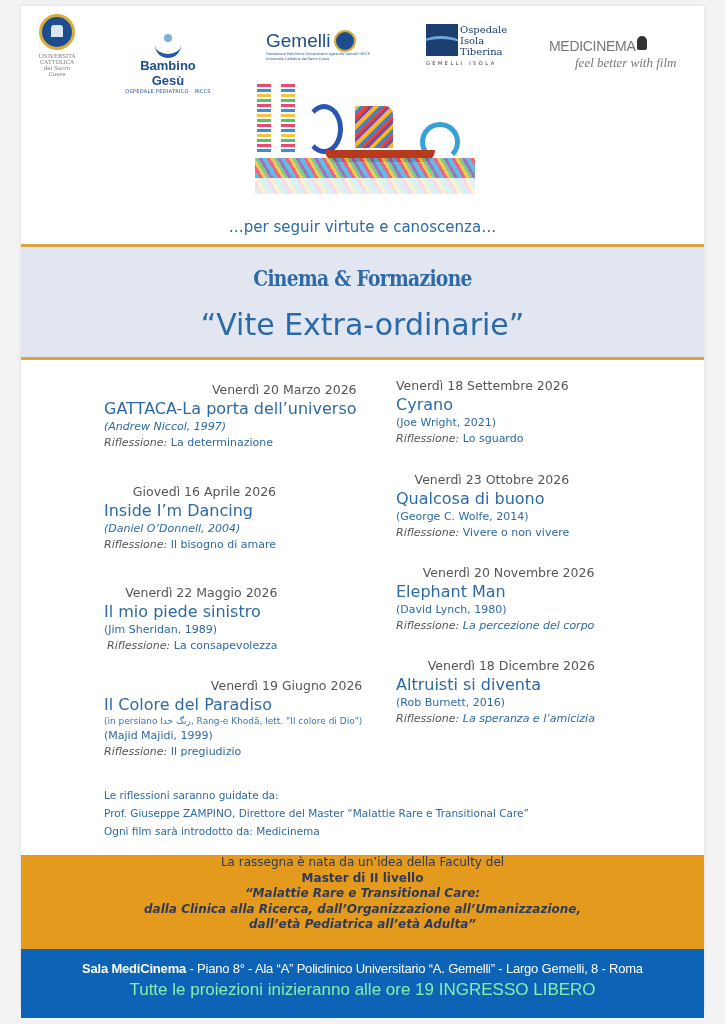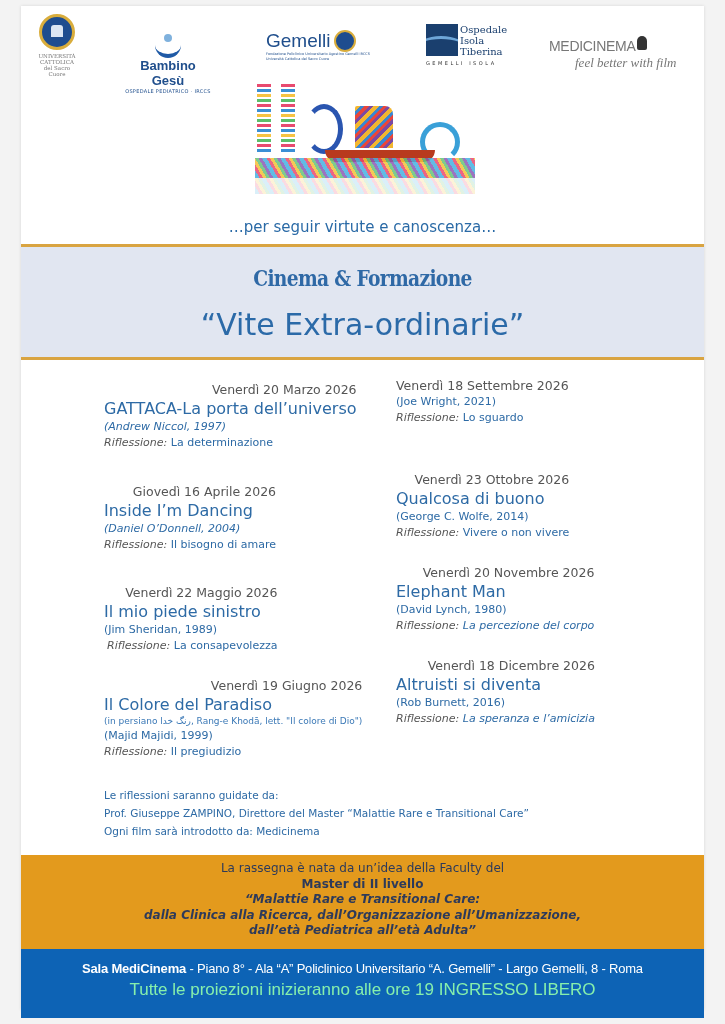--- a/index.html
+++ b/index.html
@@ -59,21 +59,21 @@
   .ev-title { font-size:16px; color:#2d6aa5; line-height:21px; white-space:nowrap; }
   .ev-note { font-size:9px; color:#3a78b6; line-height:13px; white-space:nowrap; }
   .ev-dir { font-size:11px; color:#2d6aa5; line-height:16px; white-space:nowrap; }
   .ev-refl { font-size:11px; color:#2d6aa5; line-height:16px; white-space:nowrap; }
   .ev-refl .lbl { font-style:italic; color:#555; }
   .it { font-style:italic; }
   .guides { position:absolute; left:83px; top:782px; font-size:10.5px; color:#2d6aa5; line-height:15px; white-space:nowrap; }
   .guides div { margin-bottom:3px; }
   
   .orange { position:absolute; left:0; top:849px; width:683px; height:94px; background:#e39a1d; text-align:center;
-            color:#2d3a5a; font-size:12px; line-height:15.5px; padding-top:6px; box-sizing:border-box; }
+            color:#2d3a5a; font-size:12px; line-height:15.5px; box-sizing:border-box; }
   .orange .b { font-weight:bold; }
   .orange .bi { font-weight:bold; font-style:italic; }
   
   .blue { position:absolute; left:0; top:943px; width:683px; height:69px; background:#0d63b5; text-align:center; color:#fff; }
   .blue-l1 { font-family:"Liberation Sans", sans-serif; font-size:13px; margin-top:12px; white-space:nowrap; letter-spacing:-0.2px; }
   .blue-l1 .b { font-weight:bold; }
   .blue-l2 { font-family:"Liberation Sans", sans-serif; font-size:17px; margin-top:4px; color:#86efac; white-space:nowrap; }
 </style>
 </head>
 <body>
@@ -155,20 +155,21 @@
   <div class="ev" style="left:83px;top:672px;">
     <div class="ev-date">Venerdì 19 Giugno 2026</div>
     <div class="ev-title">Il Colore del Paradiso</div>
     <div class="ev-note">(in persiano رنگ خدا, Rang-e Khodā, lett. "Il colore di Dio")</div>
     <div class="ev-dir">(Majid Majidi, 1999)</div>
     <div class="ev-refl"><span class="lbl">Riflessione:</span> <span>Il pregiudizio</span></div>
   </div>
 
   <div class="ev" style="left:375px;top:372px;">
     <div class="ev-date">Venerdì 18 Settembre 2026</div>
+    <div class="ev-title">Cyrano</div>
     <div class="ev-dir">(Joe Wright, 2021)</div>
     <div class="ev-refl"><span class="lbl">Riflessione:</span> <span>Lo sguardo</span></div>
   </div>
   <div class="ev" style="left:375px;top:466px;">
     <div class="ev-date">Venerdì 23 Ottobre 2026</div>
     <div class="ev-title">Qualcosa di buono</div>
     <div class="ev-dir">(George C. Wolfe, 2014)</div>
     <div class="ev-refl"><span class="lbl">Riflessione:</span> <span>Vivere o non vivere</span></div>
   </div>
   <div class="ev" style="left:375px;top:559px;">

